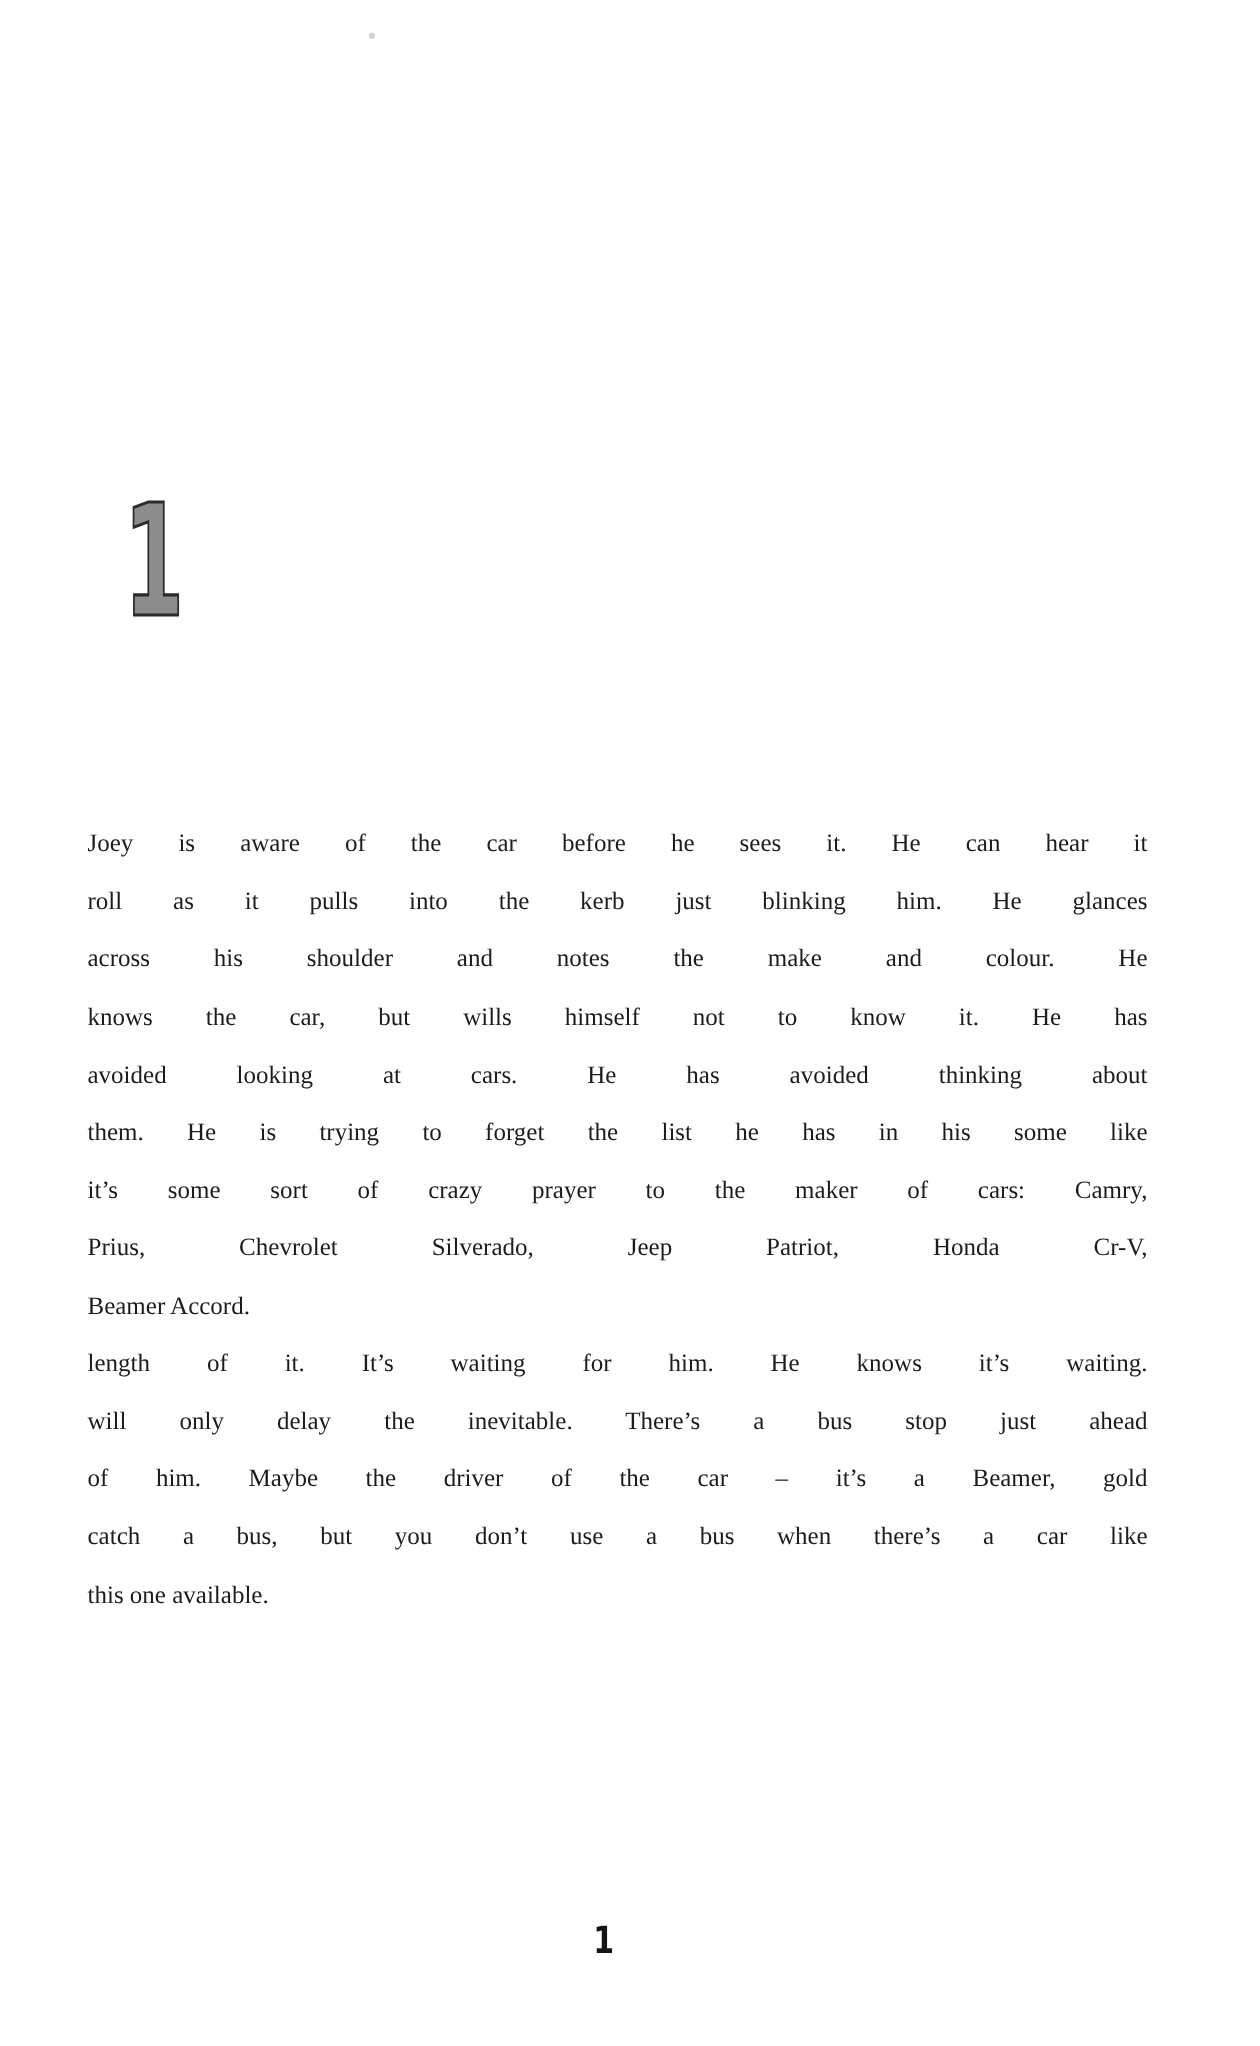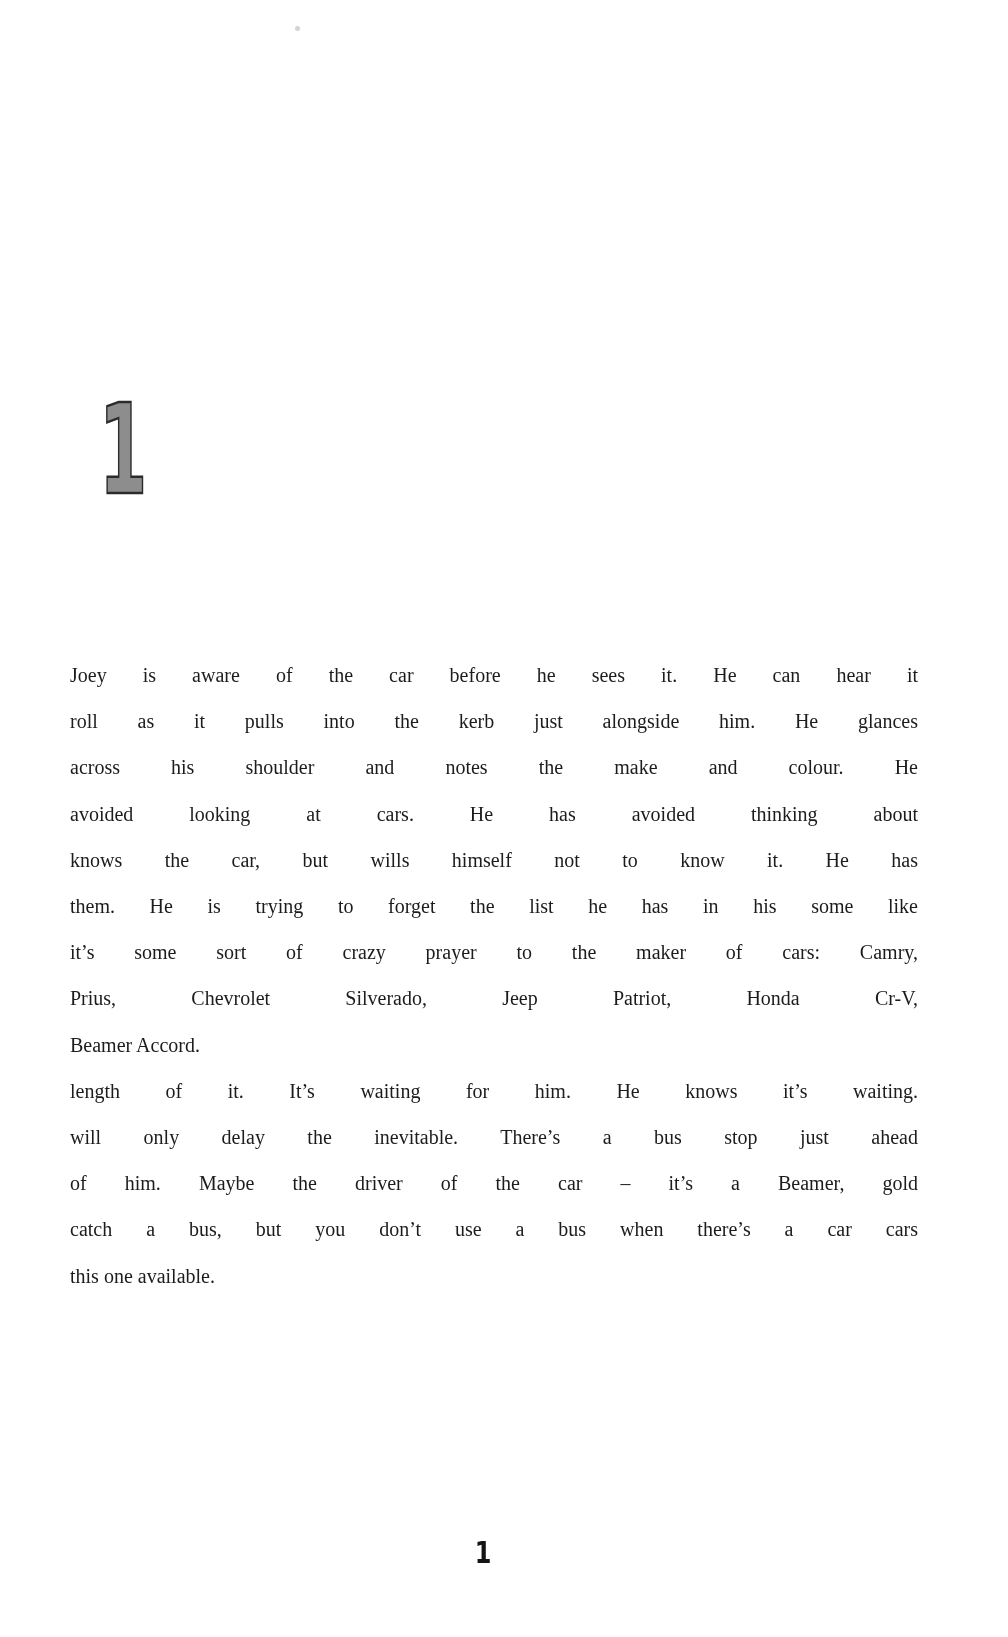--- a/index.html
+++ b/index.html
@@ -78,33 +78,33 @@
 
 <div class="page">
 
   <span class="scan-dot"></span>
 
   <div class="chapter-number">1</div>
 
   <div class="body-text">
     <div>
       <div class="line">Joey is aware of the car before he sees it. He can hear it</div>
-      <div class="line">roll as it pulls into the kerb just alongside him. He glances</div>
+      <div class="line">roll as it pulls into the kerb just blinking him. He glances</div>
       <div class="line">across his shoulder and notes the make and colour. He</div>
+      <div class="line">knows the car, but wills himself not to know it. He has</div>
       <div class="line">avoided looking at cars. He has avoided thinking about</div>
-      <div class="line">knows the car, but wills himself not to know it. He has</div>
       <div class="line">them. He is trying to forget the list he has in his some like</div>
       <div class="line">it’s some sort of crazy prayer to the maker of cars: Camry,</div>
       <div class="line">Prius, Chevrolet Silverado, Jeep Patriot, Honda Cr-V,</div>
       <div class="line para-end">Beamer Accord.</div>
     </div>
     <div>
       <div class="line">length of it. It’s waiting for him. He knows it’s waiting.</div>
       <div class="line">will only delay the inevitable. There’s a bus stop just ahead</div>
       <div class="line">of him. Maybe the driver of the car – it’s a Beamer, gold</div>
-      <div class="line">catch a bus, but you don’t use a bus when there’s a car cars</div>
+      <div class="line">catch a bus, but you don’t use a bus when there’s a car like</div>
       <div class="line para-end">this one available.</div>
     </div>
   </div>
 
   <div class="page-number">1</div>
 
 </div>
 
 </body></html>

